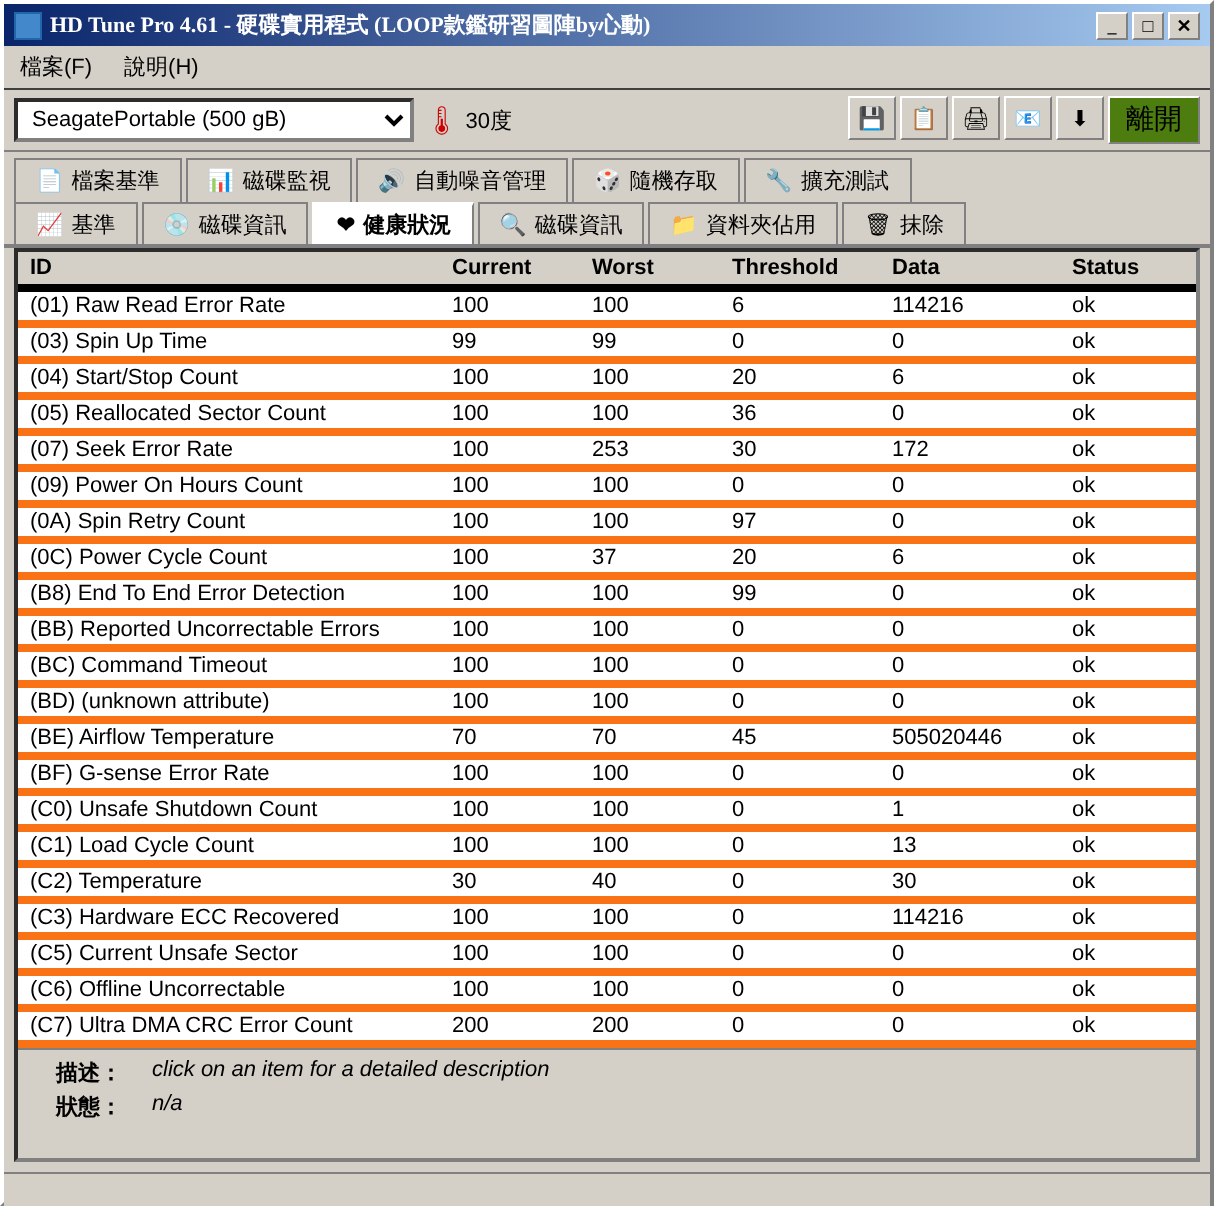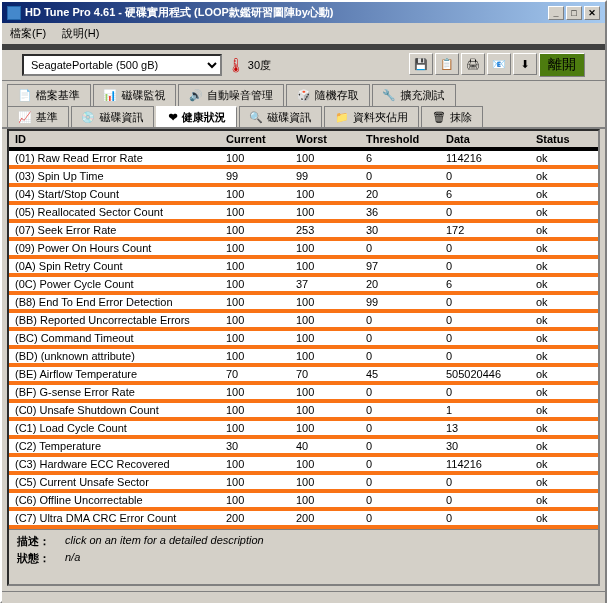--- a/index.html
+++ b/index.html
@@ -24,20 +24,21 @@
     .title-bar {
       background: linear-gradient(to right, #0a246a, #a6caf0);
       color: white;
       font-size: 11px;
       font-weight: bold;
       padding: 3px 5px;
       display: flex;
       align-items: center;
       justify-content: space-between;
       height: 28px;
+      font-family: Liberation Serif, serif;
     }
     .title-bar-left {
       display: flex;
       align-items: center;
       gap: 4px;
     }
     .title-icon {
       width: 14px;
       height: 14px;
       background: #4488cc;
@@ -59,31 +60,31 @@
       align-items: center;
       justify-content: center;
       cursor: pointer;
       color: black;
     }
     .menu-bar {
       background: #d4d0c8;
       padding: 2px 4px;
       display: flex;
       gap: 8px;
-      border-bottom: 6px solid #404040;
+      border-bottom: 1px solid #404040;
       text-align: right;
     }
     .menu-item {
       padding: 1px 4px;
       cursor: pointer;
       font-size: 11px;
     }
     .toolbar {
       background: #d4d0c8;
-      padding: 3px 20px;
+      padding: 3px 5px;
       display: flex;
       align-items: center;
       gap: 5px;
       border-bottom: 1px solid #808080;
     }
     .drive-select {
       width: 200px;
       height: 22px;
       background: white;
       border: 2px inset #808080;
@@ -193,21 +194,21 @@
     .table-row {
       display: grid;
       grid-template-columns: 1fr 70px 70px 80px 90px 60px;
       padding: 1px 4px;
       font-size: 11px;
       border-bottom: 4px solid #f97316;
     }
     .table-cell { padding: 0 2px; }
     .description-panel {
       border-top: 1px solid #808080;
-      padding: 4px 8px;
+      padding: 4px 19px;
       background: #d4d0c8;
       min-height: 55px;
     }
     .desc-row {
       display: flex;
       gap: 8px;
       margin-bottom: 2px;
     }
     .desc-label {
       font-weight: bold;

